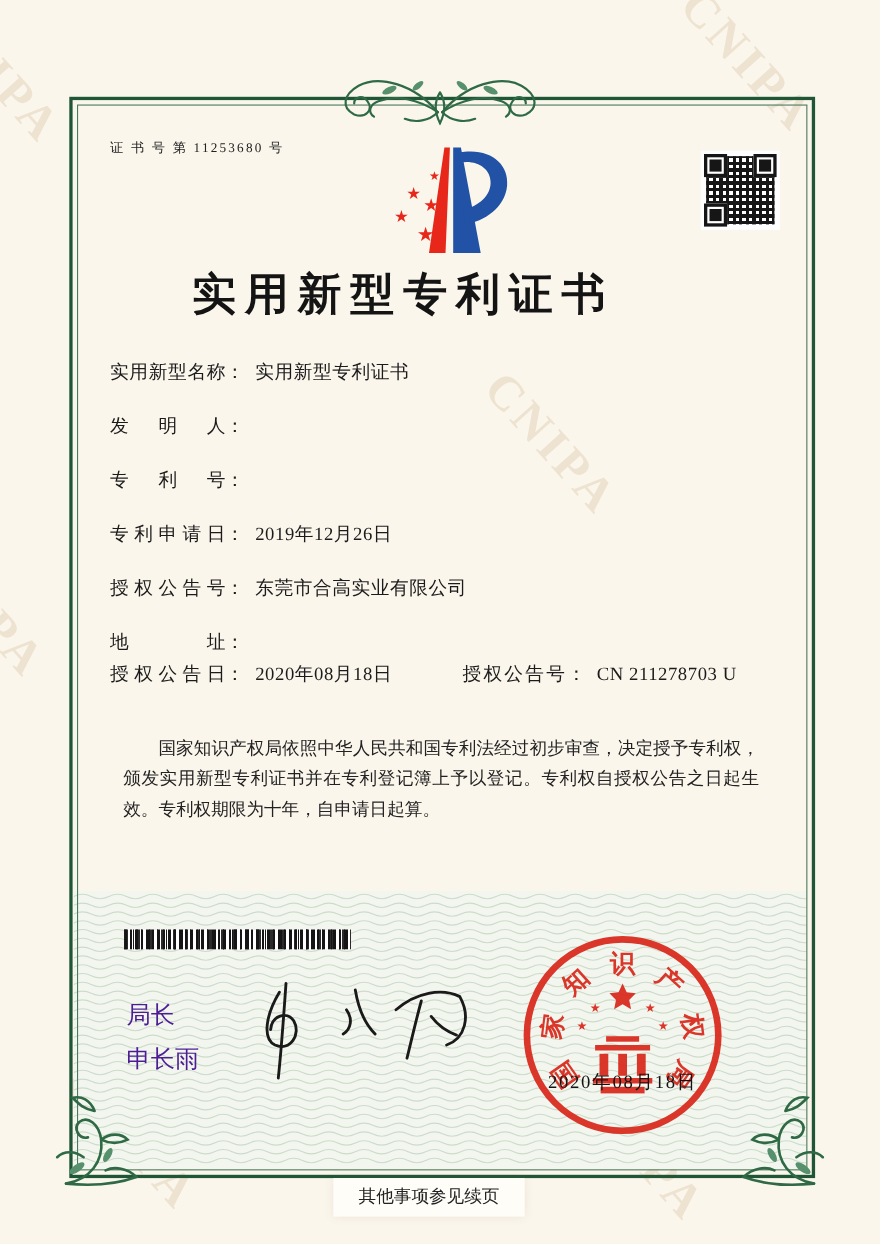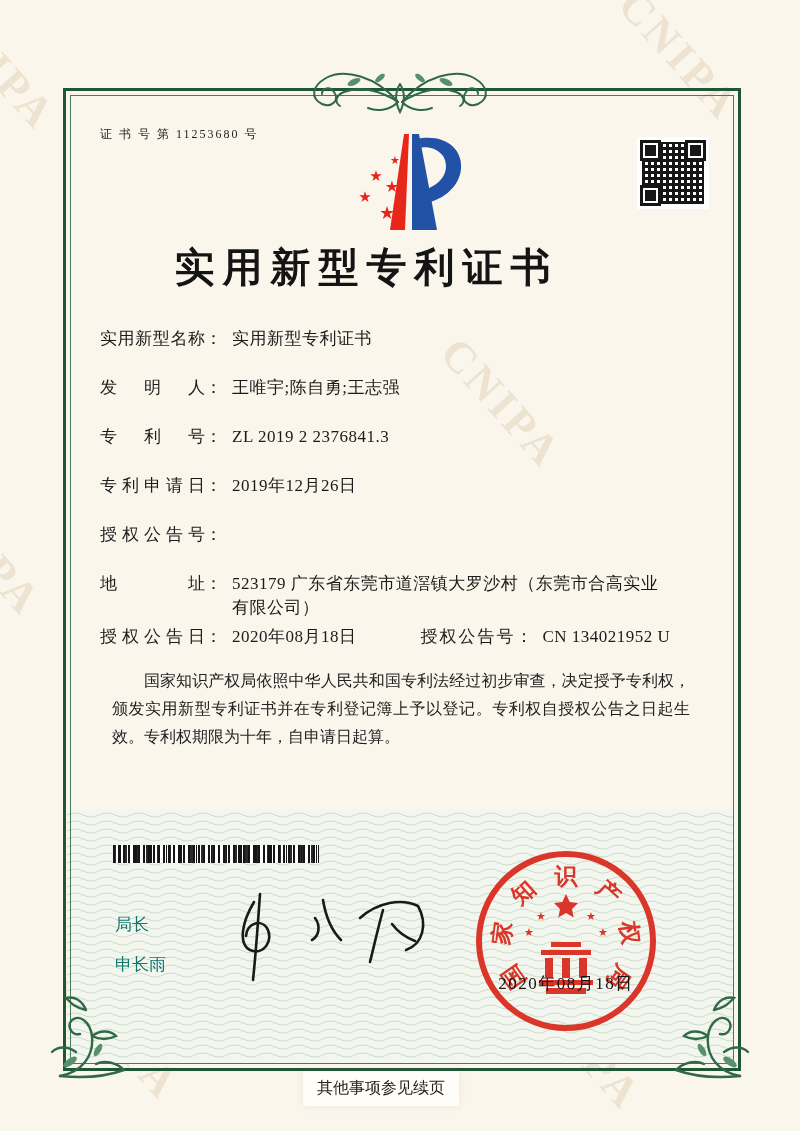--- a/index.html
+++ b/index.html
@@ -50,31 +50,31 @@
   .paras{position:absolute;left:100px;top:655px;width:602px;font-size:16px;line-height:28px;
     text-align:justify;color:#222;}
   .paras p{margin:12px;text-indent:2em;}
   
   .barcode{position:absolute;left:113px;top:845px;width:206px;height:18px;background-color:#fff;
     background-image:
       repeating-linear-gradient(90deg,#151515 0 2px,transparent 2px 5px),
       repeating-linear-gradient(90deg,#151515 0 1px,transparent 1px 7.5px),
       repeating-linear-gradient(90deg,rgba(25,25,25,.92) 0 3px,transparent 3px 11px);}
   
-  .signer{position:absolute;left:115px;top:905px;font-family:Liberation Serif, serif;
-    font-size:17px;line-height:40px;color:#0f766e;}
+  .signer{position:absolute;left:115px;top:905px;font-family:Liberation Mono, monospace;
+    font-size:22px;line-height:40px;color:#4c1d95;}
   .signature{position:absolute;left:220px;top:888px;}
   
   .seal{position:absolute;left:470px;top:845px;}
   .sealdate{position:absolute;left:478px;top:972px;width:176px;text-align:center;
     font-size:17px;letter-spacing:1.5px;color:#131313;}
   
   .pagefoot{position:absolute;left:0;top:1031px;width:780px;text-align:center;font-size:14px;
     letter-spacing:1px;color:#222;margin-top:42px;}
-  .note{position:absolute;left:303px;top:1071px;width:156px;padding:7px 0;text-align:center;
+  .note{position:absolute;left:303px;top:1071px;width:174px;padding:7px 0;text-align:center;
     font-size:16px;background:#fffdf7;color:#222;box-shadow:0 0 8px rgba(120,110,90,.12);}
   .orn{position:absolute;}
 </style>
 </head>
 <body>
 
 <div class="wm" style="left:-38px;top:-10px">CNIPA</div>
 <div class="wm" style="left:646px;top:-20px">CNIPA</div>
 <div class="wm" style="left:468px;top:328px">CNIPA</div>
 <div class="wm" style="left:-52px;top:476px">CNIPA</div>
@@ -193,49 +193,47 @@
 
 <div class="fields">
   <div class="frow">
     <span class="flabel">实用新型名称</span>
       <span class="fcolon">：</span>
     <span class="fvalue">实用新型专利证书</span>
   </div>
   <div class="frow">
     <span class="flabel">发明人</span>
       <span class="fcolon">：</span>
-    <span class="fvalue">王唯宇;陈自勇;王志强</span>
   </div>
   <div class="frow">
     <span class="flabel">专利号</span>
       <span class="fcolon">：</span>
-    <span class="fvalue">ZL 2019 2 2376841.3</span>
   </div>
   <div class="frow">
     <span class="flabel">专利申请日</span>
       <span class="fcolon">：</span>
     <span class="fvalue">2019年12月26日</span>
   </div>
   <div class="frow">
     <span class="flabel">授权公告号</span>
       <span class="fcolon">：</span>
+    <span class="fvalue">东莞市合高实业有限公司</span>
   </div>
   <div class="frow addr">
     <span class="flabel">地址</span>
       <span class="fcolon">：</span>
-    <span class="fvalue">523179 广东省东莞市道滘镇大罗沙村（东莞市合高实业有限公司）</span>
   </div>
   <div class="frow">
     <span class="flabel">授权公告日</span>
       <span class="fcolon">：</span>
     <span class="fvalue">2020年08月18日</span>
     <span class="pair2">
       <span class="g-label">授权公告号</span>
         <span class="fcolon">：</span>
-      <span class="fvalue">CN 134021952 U</span>
+      <span class="fvalue">CN 211278703 U</span>
     </span>
   </div>
 </div>
 
 <div class="paras">
   <p>国家知识产权局依照中华人民共和国专利法经过初步审查，决定授予专利权，颁发实用新型专利证书并在专利登记簿上予以登记。专利权自授权公告之日起生效。专利权期限为十年，自申请日起算。</p>
 </div>
 
 <div class="barcode"></div>
 

